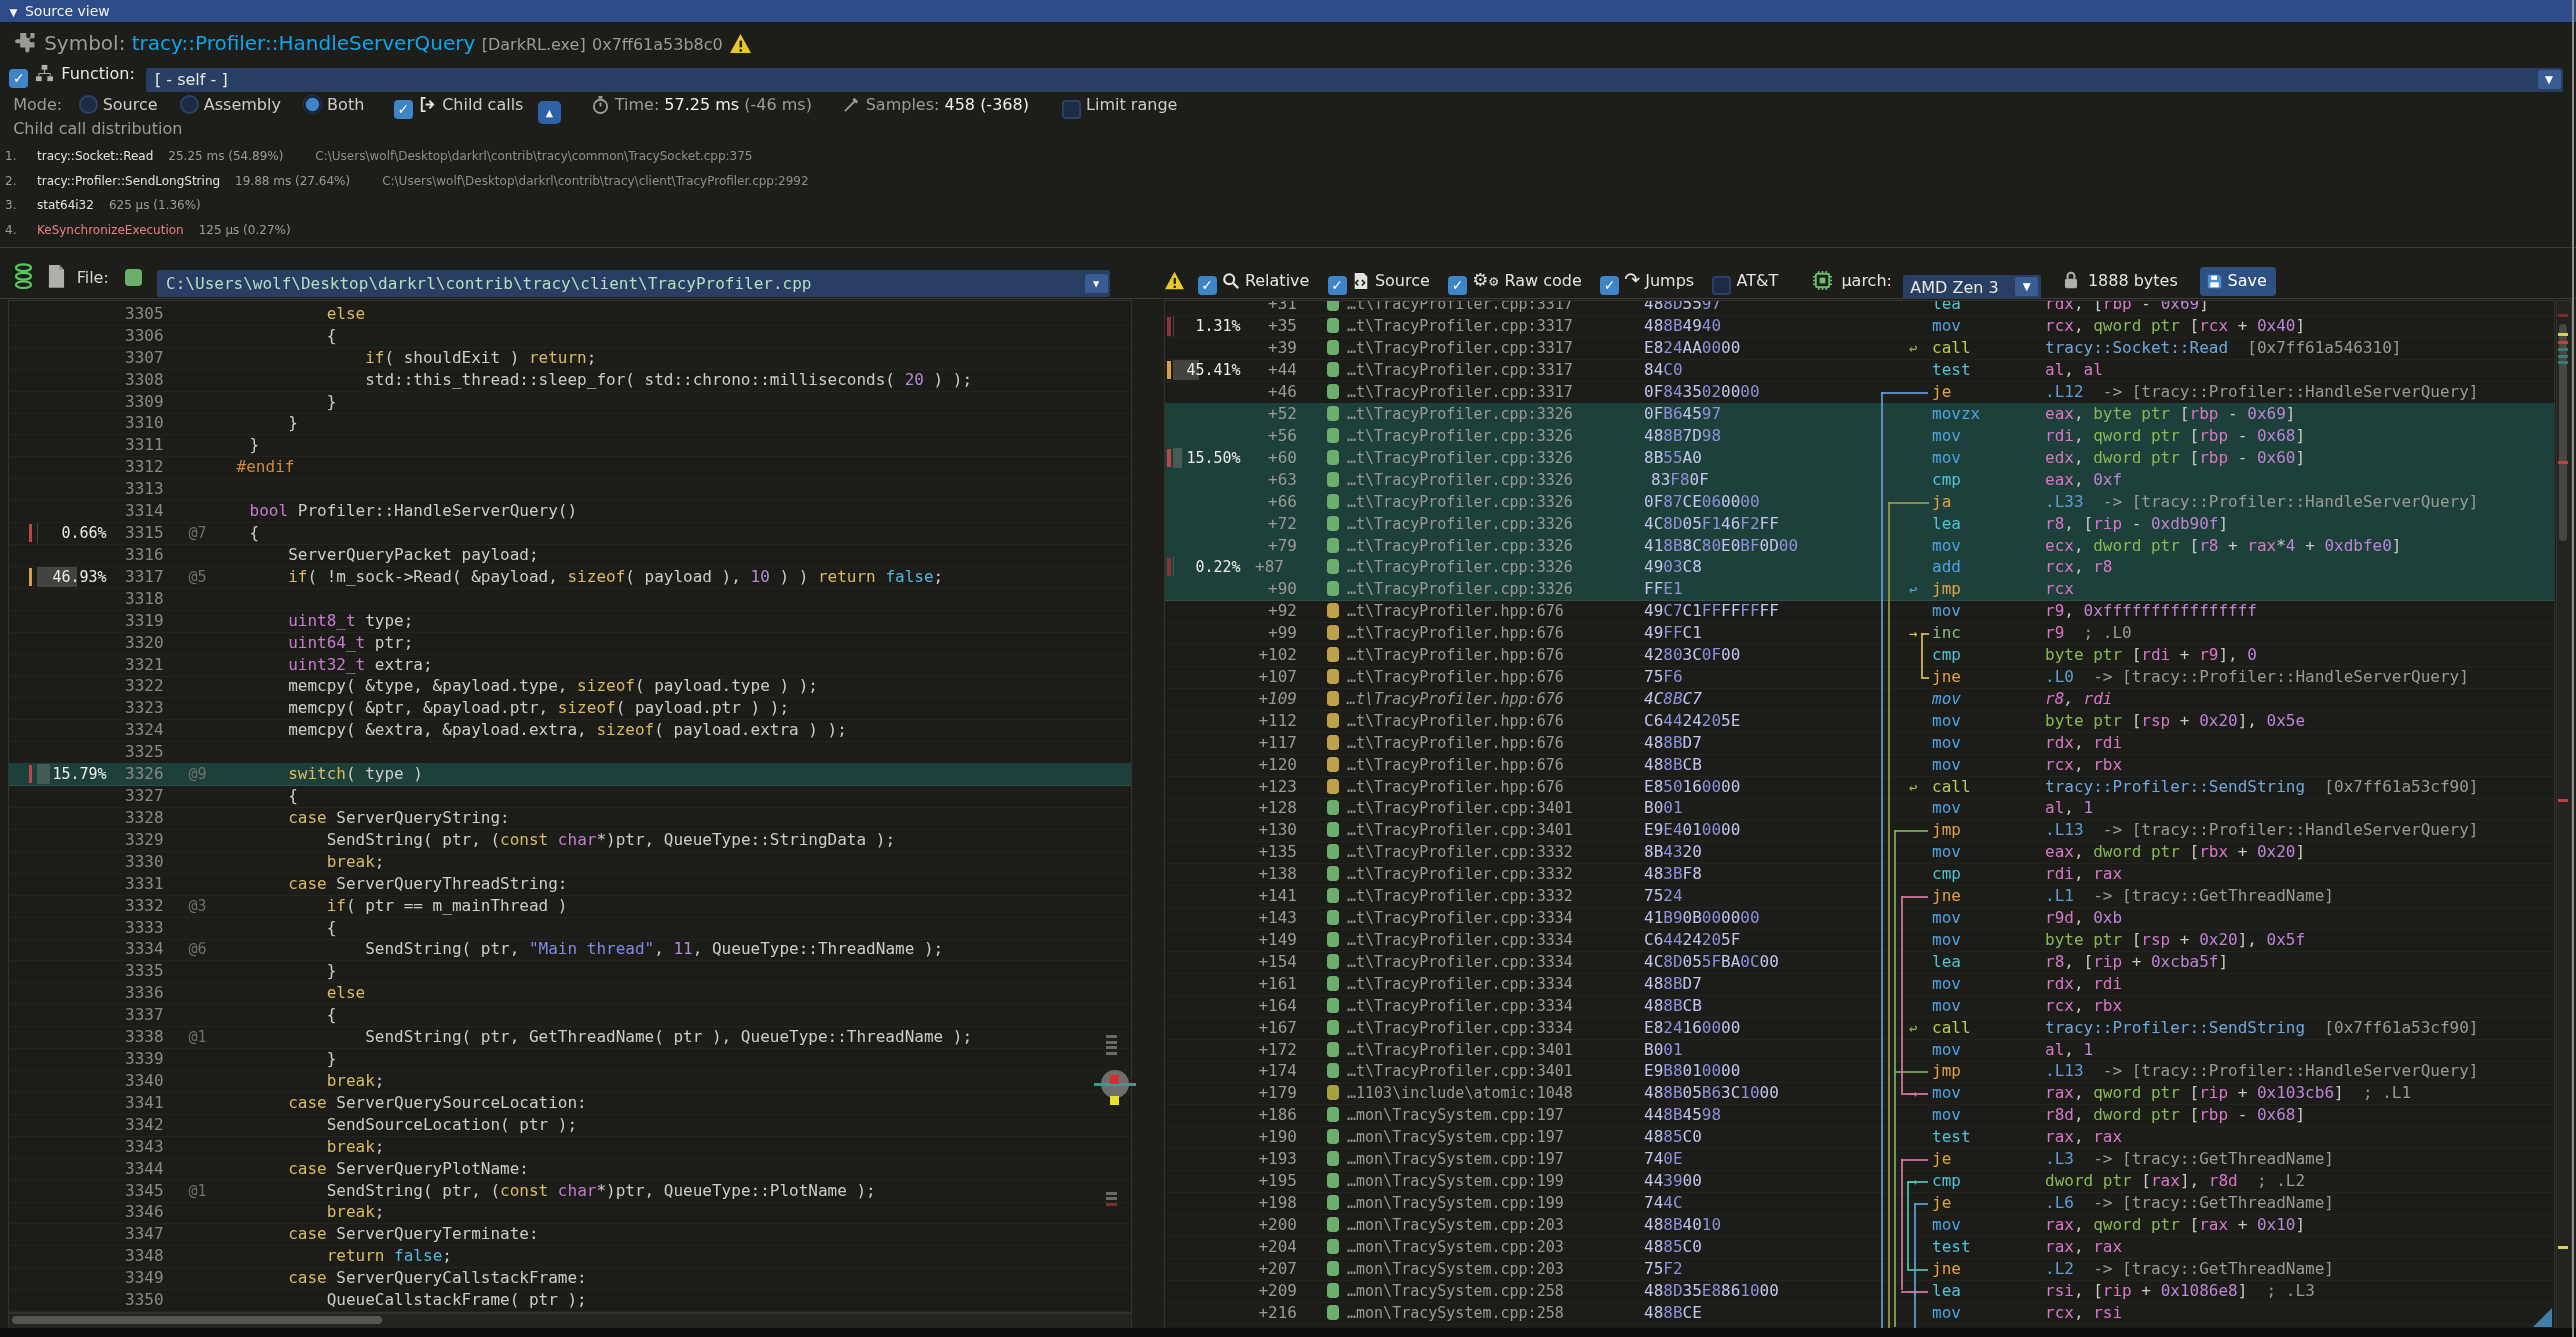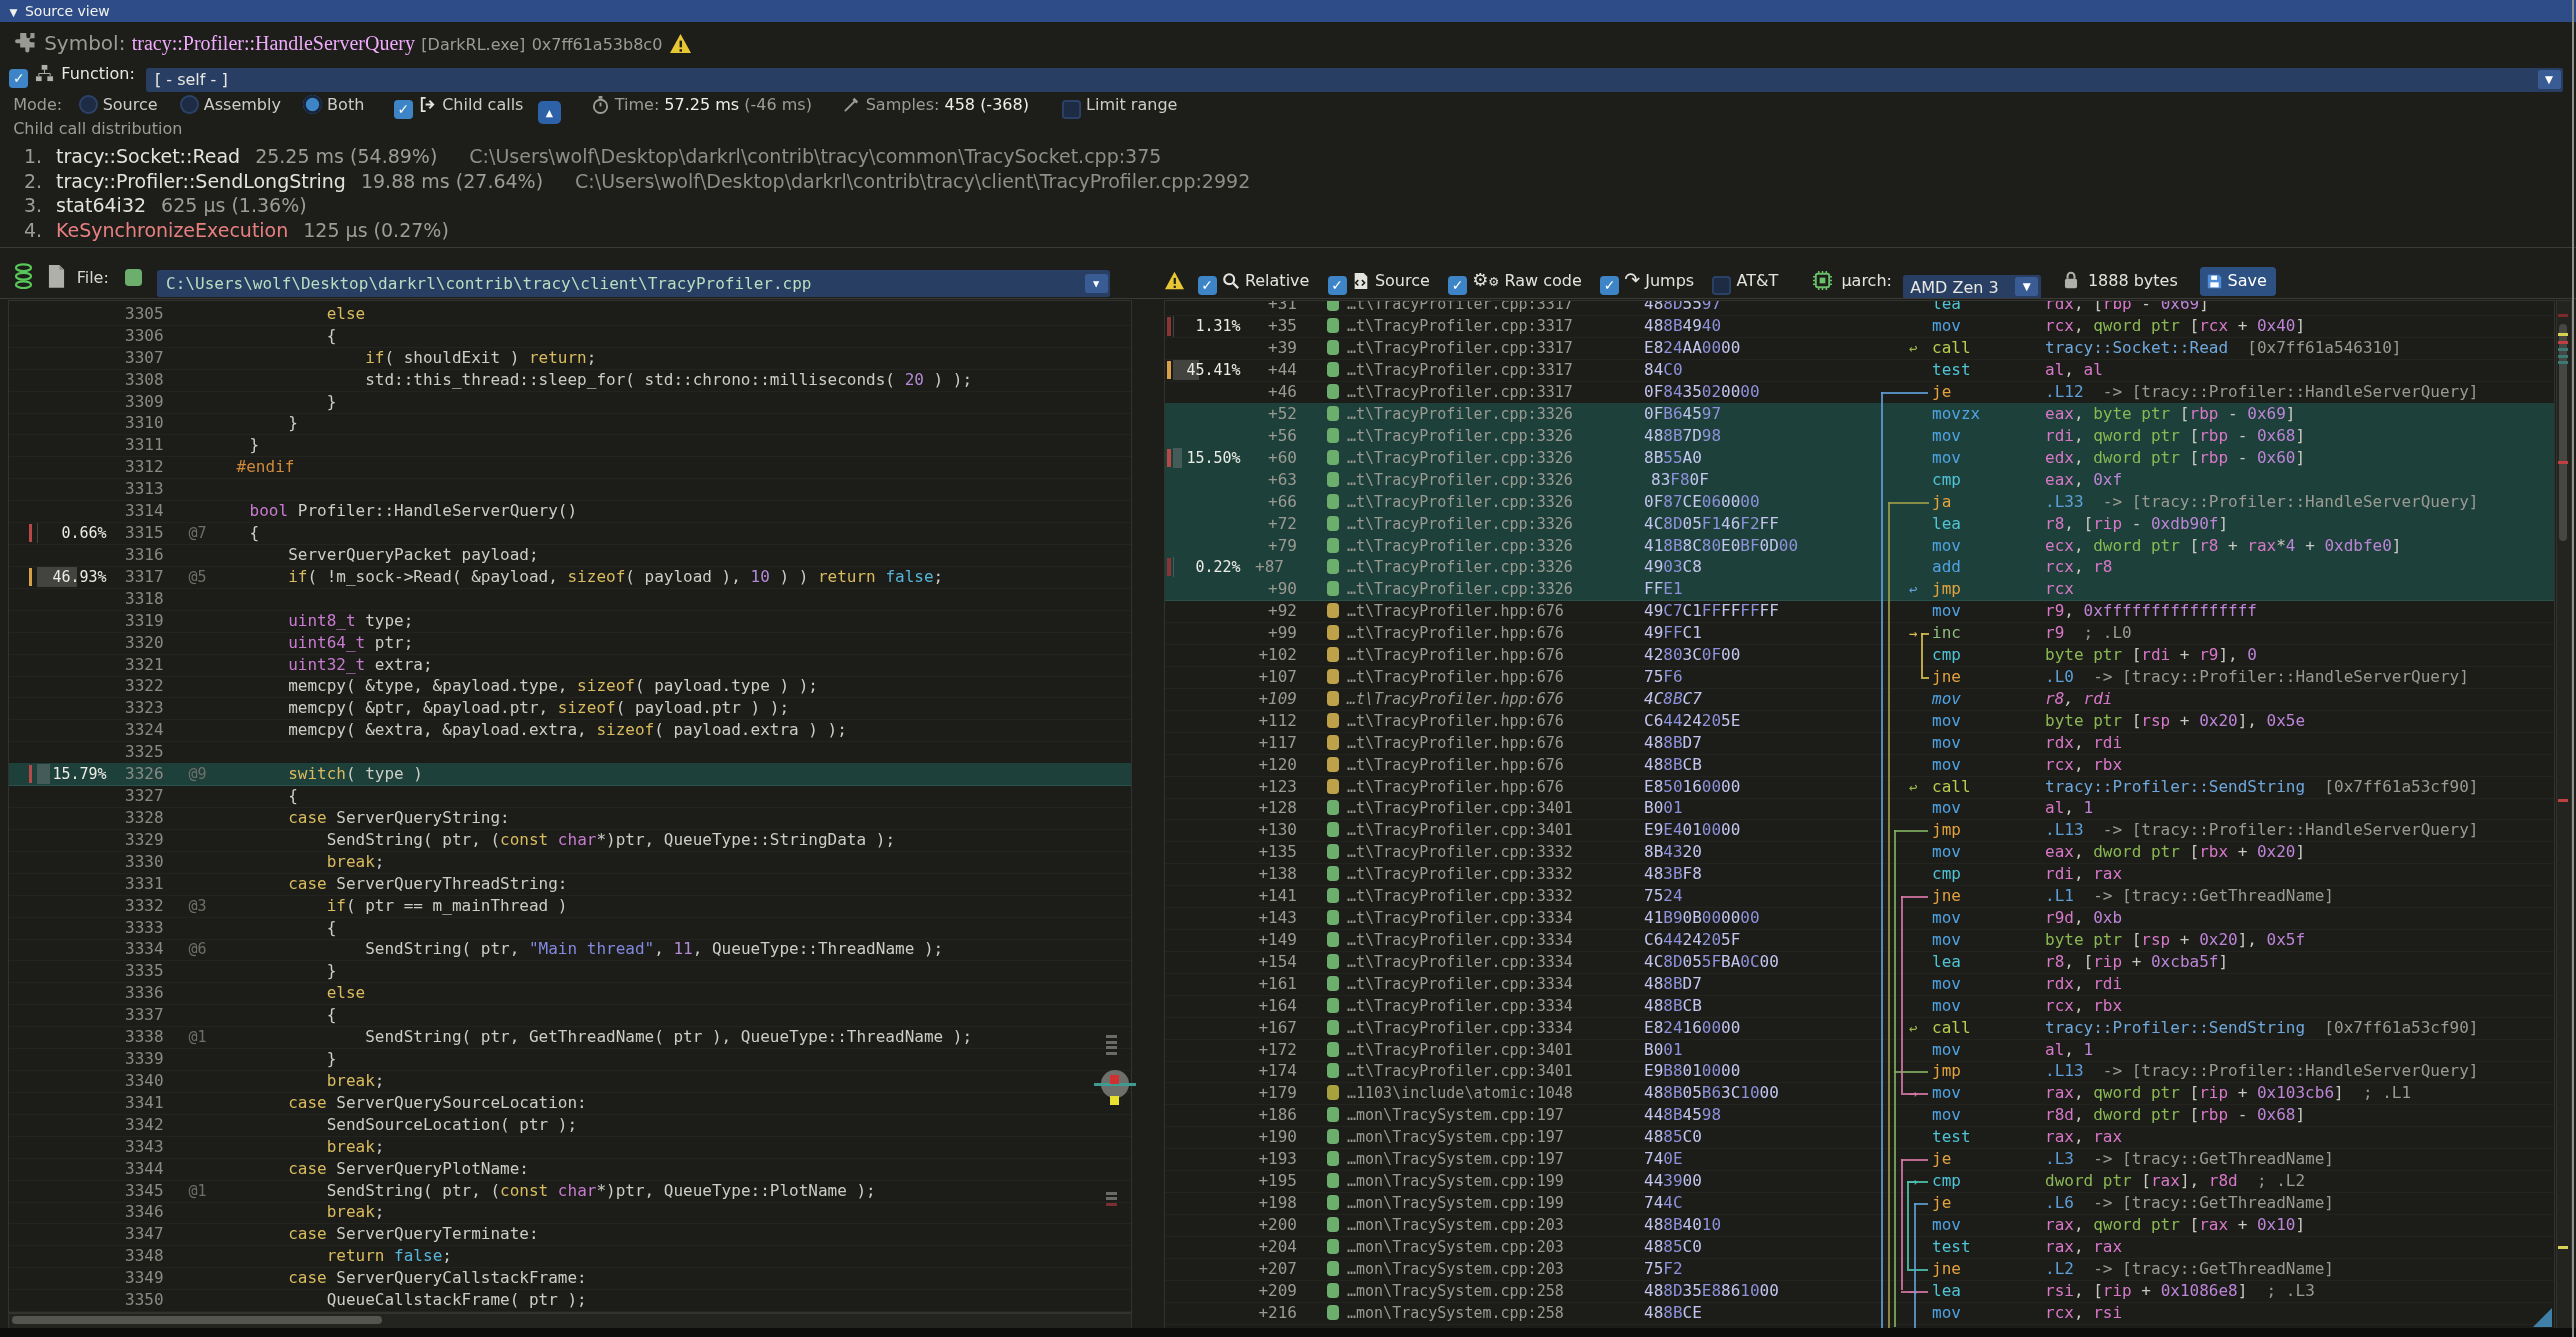--- a/index.html
+++ b/index.html
@@ -6,38 +6,38 @@
   #win{position:relative;width:2576px;height:1338px;background:#1d1d1a;overflow:hidden;
        font-family:"DejaVu Sans","Liberation Sans",sans-serif;color:#cdcdc7;}
   .mono{font-family:"DejaVu Sans Mono","Liberation Mono",monospace;}
   
   .titlebar{position:absolute;left:0;top:0;width:2576px;height:22px;background:#2e4d88;
             color:#f2f2ee;font-size:14px;line-height:22px;}
   .titlebar .tri{display:inline-block;margin:0 7.6px 0 9.4px;font-size:10.4px;}
   
   .hdr-label{color:#9c9c96;}
   .sym-row{position:absolute;left:13.2px;top:28px;height:30px;font-size:20px;line-height:30px;white-space:nowrap;}
-  .sym-name{color:#f0abfc;font-family:Liberation Serif, serif;}
+  .sym-name{color:#0ea5e9;}
   .sym-extra{font-size:16px;color:#9c9c96;}
   .func-row{position:absolute;left:9.4px;top:62px;height:26.4px;font-size:16px;line-height:24.6px;white-space:nowrap;width:2560px;}
   .combo{background:#293e63;border-radius:2.8px;color:#e8e8e2;display:inline-block;position:relative;}
   .combo .dd{position:absolute;right:2.8px;top:2.8px;bottom:2.8px;width:23px;background:#3a5c94;border-radius:2.8px;
              color:#fff;font-size:10.4px;text-align:center;line-height:19px;}
   .mode-row{position:absolute;left:13.2px;top:93px;height:24.6px;font-size:16px;line-height:23px;white-space:nowrap;}
   .chk{display:inline-block;width:19px;height:19px;border-radius:3.8px;background:#3d85c6;color:#fff;
        font-size:14px;line-height:19px;text-align:center;vertical-align:-3.8px;}
   .chk.off{background:#1d2c44;box-shadow:inset 0 0 0 1.9px #2b4266;color:transparent;}
   .radio{display:inline-block;width:19px;height:19px;border-radius:50%;background:#1d2c44;
          box-shadow:inset 0 0 0 1.9px #2b4266;vertical-align:-3.8px;}
   .radio.on{background:#3d85c6;box-shadow:inset 0 0 0 2.8px #16243c;}
   .upbtn{display:inline-block;width:23px;height:23px;border-radius:4.7px;background:#2d62a8;color:#fff;
          text-align:center;font-size:9.4px;line-height:23px;vertical-align:-5.7px;}
   
   .ccd-hdr{position:absolute;left:13.2px;top:119px;font-size:16px;color:#9c9c96;}
-  .ccd{position:absolute;left:24px;top:144px;width:1889px;height:104px;overflow:hidden;font-size:19px;}
+  .ccd{position:absolute;left:5px;top:144px;width:1889px;height:104px;overflow:hidden;font-size:12px;}
   .ccd-row{position:absolute;left:0;height:24.6px;line-height:24.6px;white-space:nowrap;}
   .ccd-idx{color:#9c9c96;display:inline-block;width:32px;}
   .ccd-name{color:#e4e4de;}
   .ccd-name.red{color:#e88080;}
   .ccd-time{color:#9d9d97;margin-left:15px;}
   .ccd-path{color:#8f8f89;margin-left:32px;}
   .sep{position:absolute;left:0;width:2576px;height:0.9px;background:#3a3a37;}
   
   .file-row{position:absolute;left:13.2px;top:263px;height:30px;font-size:16px;line-height:28px;white-space:nowrap;}
   .swatch{display:inline-block;width:17px;height:17px;border-radius:3.8px;background:#6cae6c;vertical-align:-2.8px;}

